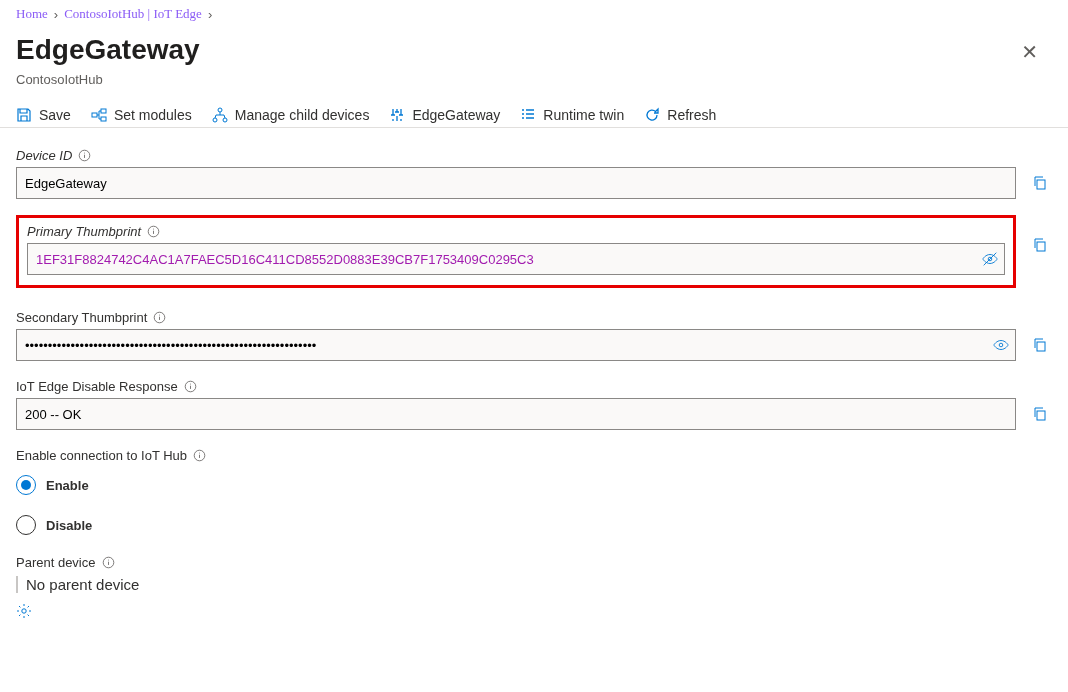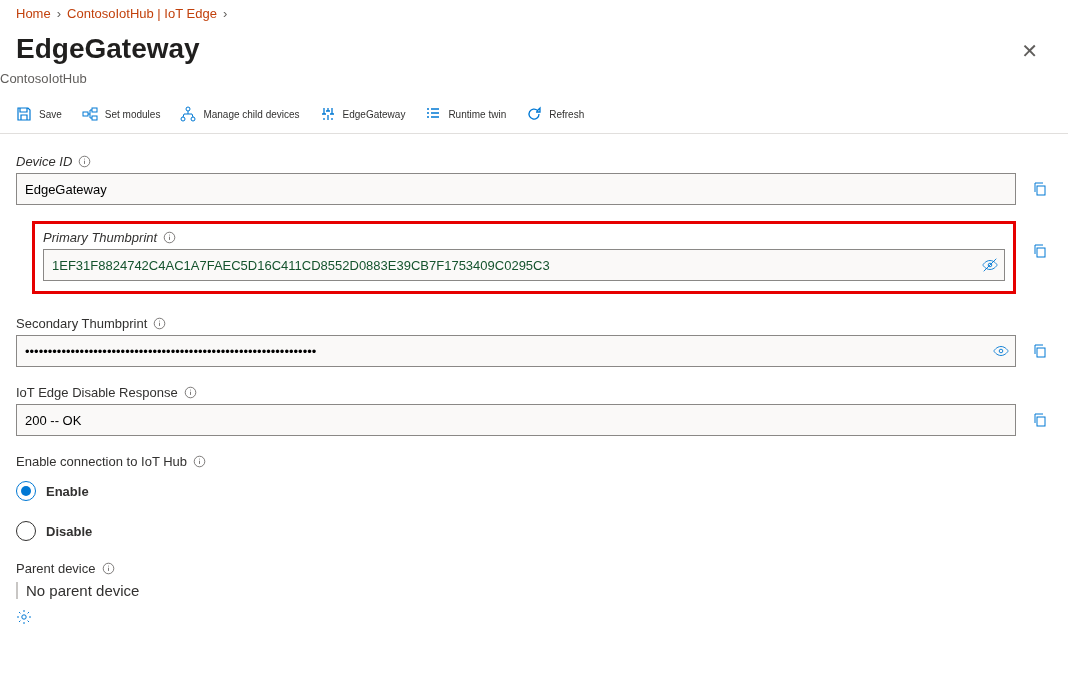--- a/index.html
+++ b/index.html
@@ -11,52 +11,52 @@
       width: 1068px;
       padding: 0;
     }
     .breadcrumb {
       display: flex;
       align-items: center;
       gap: 6px;
       padding: 6px 16px;
       font-size: 13px;
     }
-    .breadcrumb a { color: #c2410c; text-decoration: none; cursor: pointer; }
+    .breadcrumb a { color: #8b5cf6; text-decoration: none; cursor: pointer; font-family: Liberation Serif, serif; }
     .breadcrumb .sep { color: #605e5c; }
     .header-row {
       display: flex;
       align-items: flex-start;
       justify-content: space-between;
       padding: 6px 16px 2px 16px;
     }
     .page-title {
       font-size: 28px;
       font-weight: 600;
       color: #201f1e;
     }
     .subtitle {
       font-size: 13px;
       color: #605e5c;
-      padding: 0 16px 14px 0;
+      padding: 0 16px 14px 16px;
     }
     .close-x {
       font-size: 20px;
       color: #605e5c;
       cursor: pointer;
       padding: 6px 14px;
       font-weight: 300;
     }
     .toolbar {
       display: flex;
       align-items: flex-end;
       gap: 20px;
-      padding: 6px 16px 11px 16px;
+      padding: 6px 16px 4px 16px;
       border-bottom: 1px solid #e1dfdd;
-      font-size: 10px;
+      font-size: 14px;
     }
     .toolbar-btn {
       display: inline-flex;
       align-items: center;
       gap: 7px;
       cursor: pointer;
       color: #323130;
     }
     .toolbar-btn .ticon { color: #0078d4; display:inline-flex; }
     .content { padding: 16px 16px 16px 16px; }
@@ -108,21 +108,21 @@
       padding: 4px;
     }
     .highlight-box {
       border: 3px solid #e60000;
       padding: 6px 8px 10px 8px;
       margin-top: 16px;
       margin-bottom: 4px;
     }
     .highlight-box .field-label { margin-top: 0; }
     .highlight-text {
-      color: #14532d;
+      color: #a21caf;
       font-family: "Segoe UI", sans-serif;
     }
     .radio-group { margin-top: 12px; }
     .radio-item {
       display: flex;
       align-items: center;
       gap: 10px;
       margin: 10px 0 20px 0;
       cursor: pointer;
       font-weight: bold;
@@ -246,21 +246,21 @@
     <input class="text-input" readonly="" value="EdgeGateway" style="">
     <span class="copy-btn">
       <svg width="16" height="16" viewBox="0 0 16 16">
           <rect x="5" y="5" width="8" height="9" fill="none" stroke="currentColor"></rect>
           <path d="M3 11V2h8" fill="none" stroke="currentColor"></path>
         </svg>
     </span>
   </div>
 
   <div class="field-row" style="align-items:flex-start;">
-    <div class="highlight-box" style="flex:1;margin-left:16px;">
+    <div class="highlight-box" style="flex:1;">
       <div class="field-label">
         <span>Primary Thumbprint</span>
         <span class="info-icon">
           <svg width="13" height="13" viewBox="0 0 16 16">
               <circle cx="8" cy="8" r="6.5" stroke="currentColor" fill="none"></circle>
               <path d="M8 7v4 M8 4.5v1" stroke="currentColor"></path>
             </svg>
         </span>
       </div>
       <div class="input-wrap">

